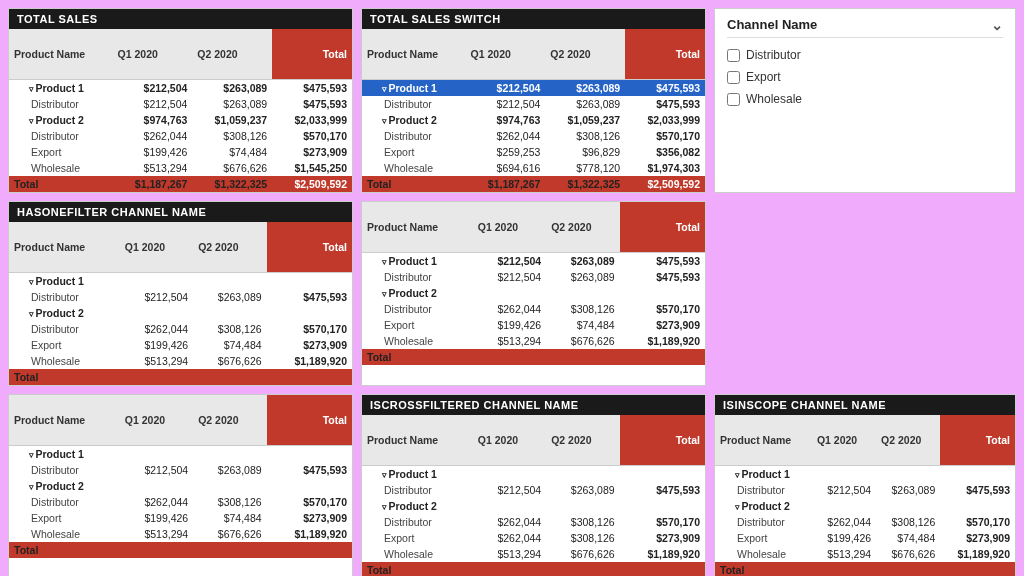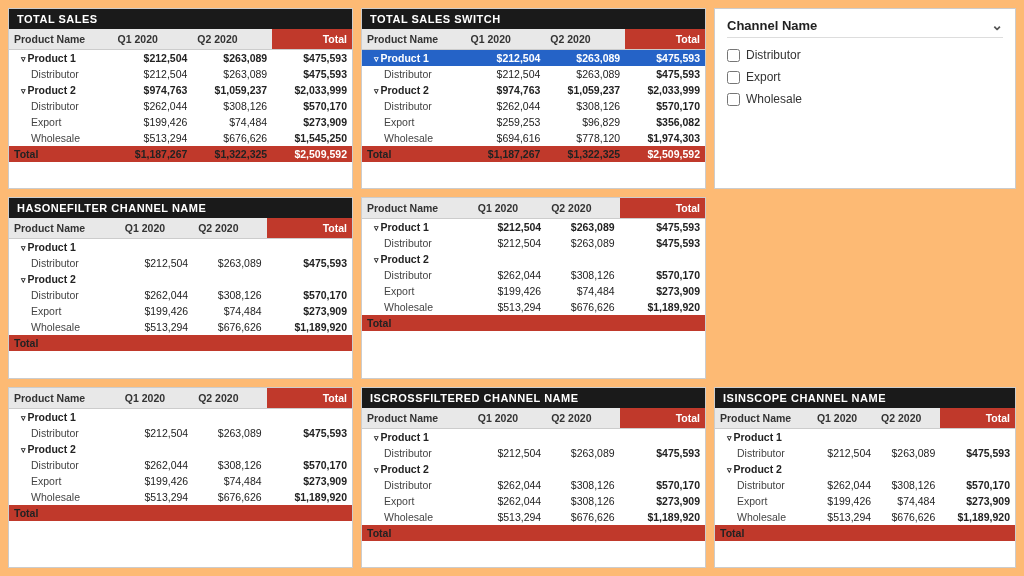--- a/index.html
+++ b/index.html
@@ -6,21 +6,21 @@
     body {
       background: #1a1a2e;
       font-family: 'Segoe UI', Arial, sans-serif;
       font-size: 11px;
       color: #222;
       width: 1024px;
       height: 576px;
       overflow: hidden;
     }
     .main-container {
-      background: #fdba74;
+      background: #f0abfc;
       width: 1024px;
       height: 576px;
       padding: 8px;
       display: grid;
       grid-template-columns: 345px 345px 1fr;
       grid-template-rows: auto auto auto;
       gap: 8px;
     }
 
     
@@ -39,38 +39,38 @@
     }
     .data-table {
       width: 100%;
       border-collapse: collapse;
       font-size: 10.5px;
     }
     .data-table thead tr {
       background: #e8e8e8;
     }
     .data-table thead th {
-      padding: 4px 5px;
+      padding: 19px 5px;
       text-align: left;
       font-weight: 600;
       color: #333;
       border-bottom: 1px solid #ccc;
     }
     .data-table thead th.total-header {
       background: #c0392b;
       color: #fff;
       text-align: right;
     }
     .data-table tbody td {
       padding: 2px 5px;
       color: #222;
     }
 
     .row-product td { font-weight: bold; }
-    .row-product td:first-child { padding-left: 12px; }
+    .row-product td:first-child { padding-left: 20px; }
     .row-child td:first-child { padding-left: 18px; color: #444; }
 
     .total-row { background: #c0392b !important; }
     .total-row td { color: #fff; font-weight: bold; }
 
     .col-total { color: #c0392b; font-weight: bold; text-align: right; }
     .total-row .col-total { color: #fff; }
 
     .col-num { text-align: right; }
 
@@ -85,21 +85,21 @@
       padding: 8px 12px;
       grid-column: 3;
       grid-row: 1;
     }
     .slicer-title {
       font-weight: bold;
       font-size: 13px;
       color: #222;
       display: flex;
       justify-content: space-between;
-      align-items: center;
+      align-items: flex-start;
       margin-bottom: 10px;
       padding-bottom: 4px;
       border-bottom: 1px solid #ddd;
     }
     .slicer-item {
       display: flex;
       align-items: center;
       gap: 6px;
       margin-bottom: 8px;
       font-size: 12px;

